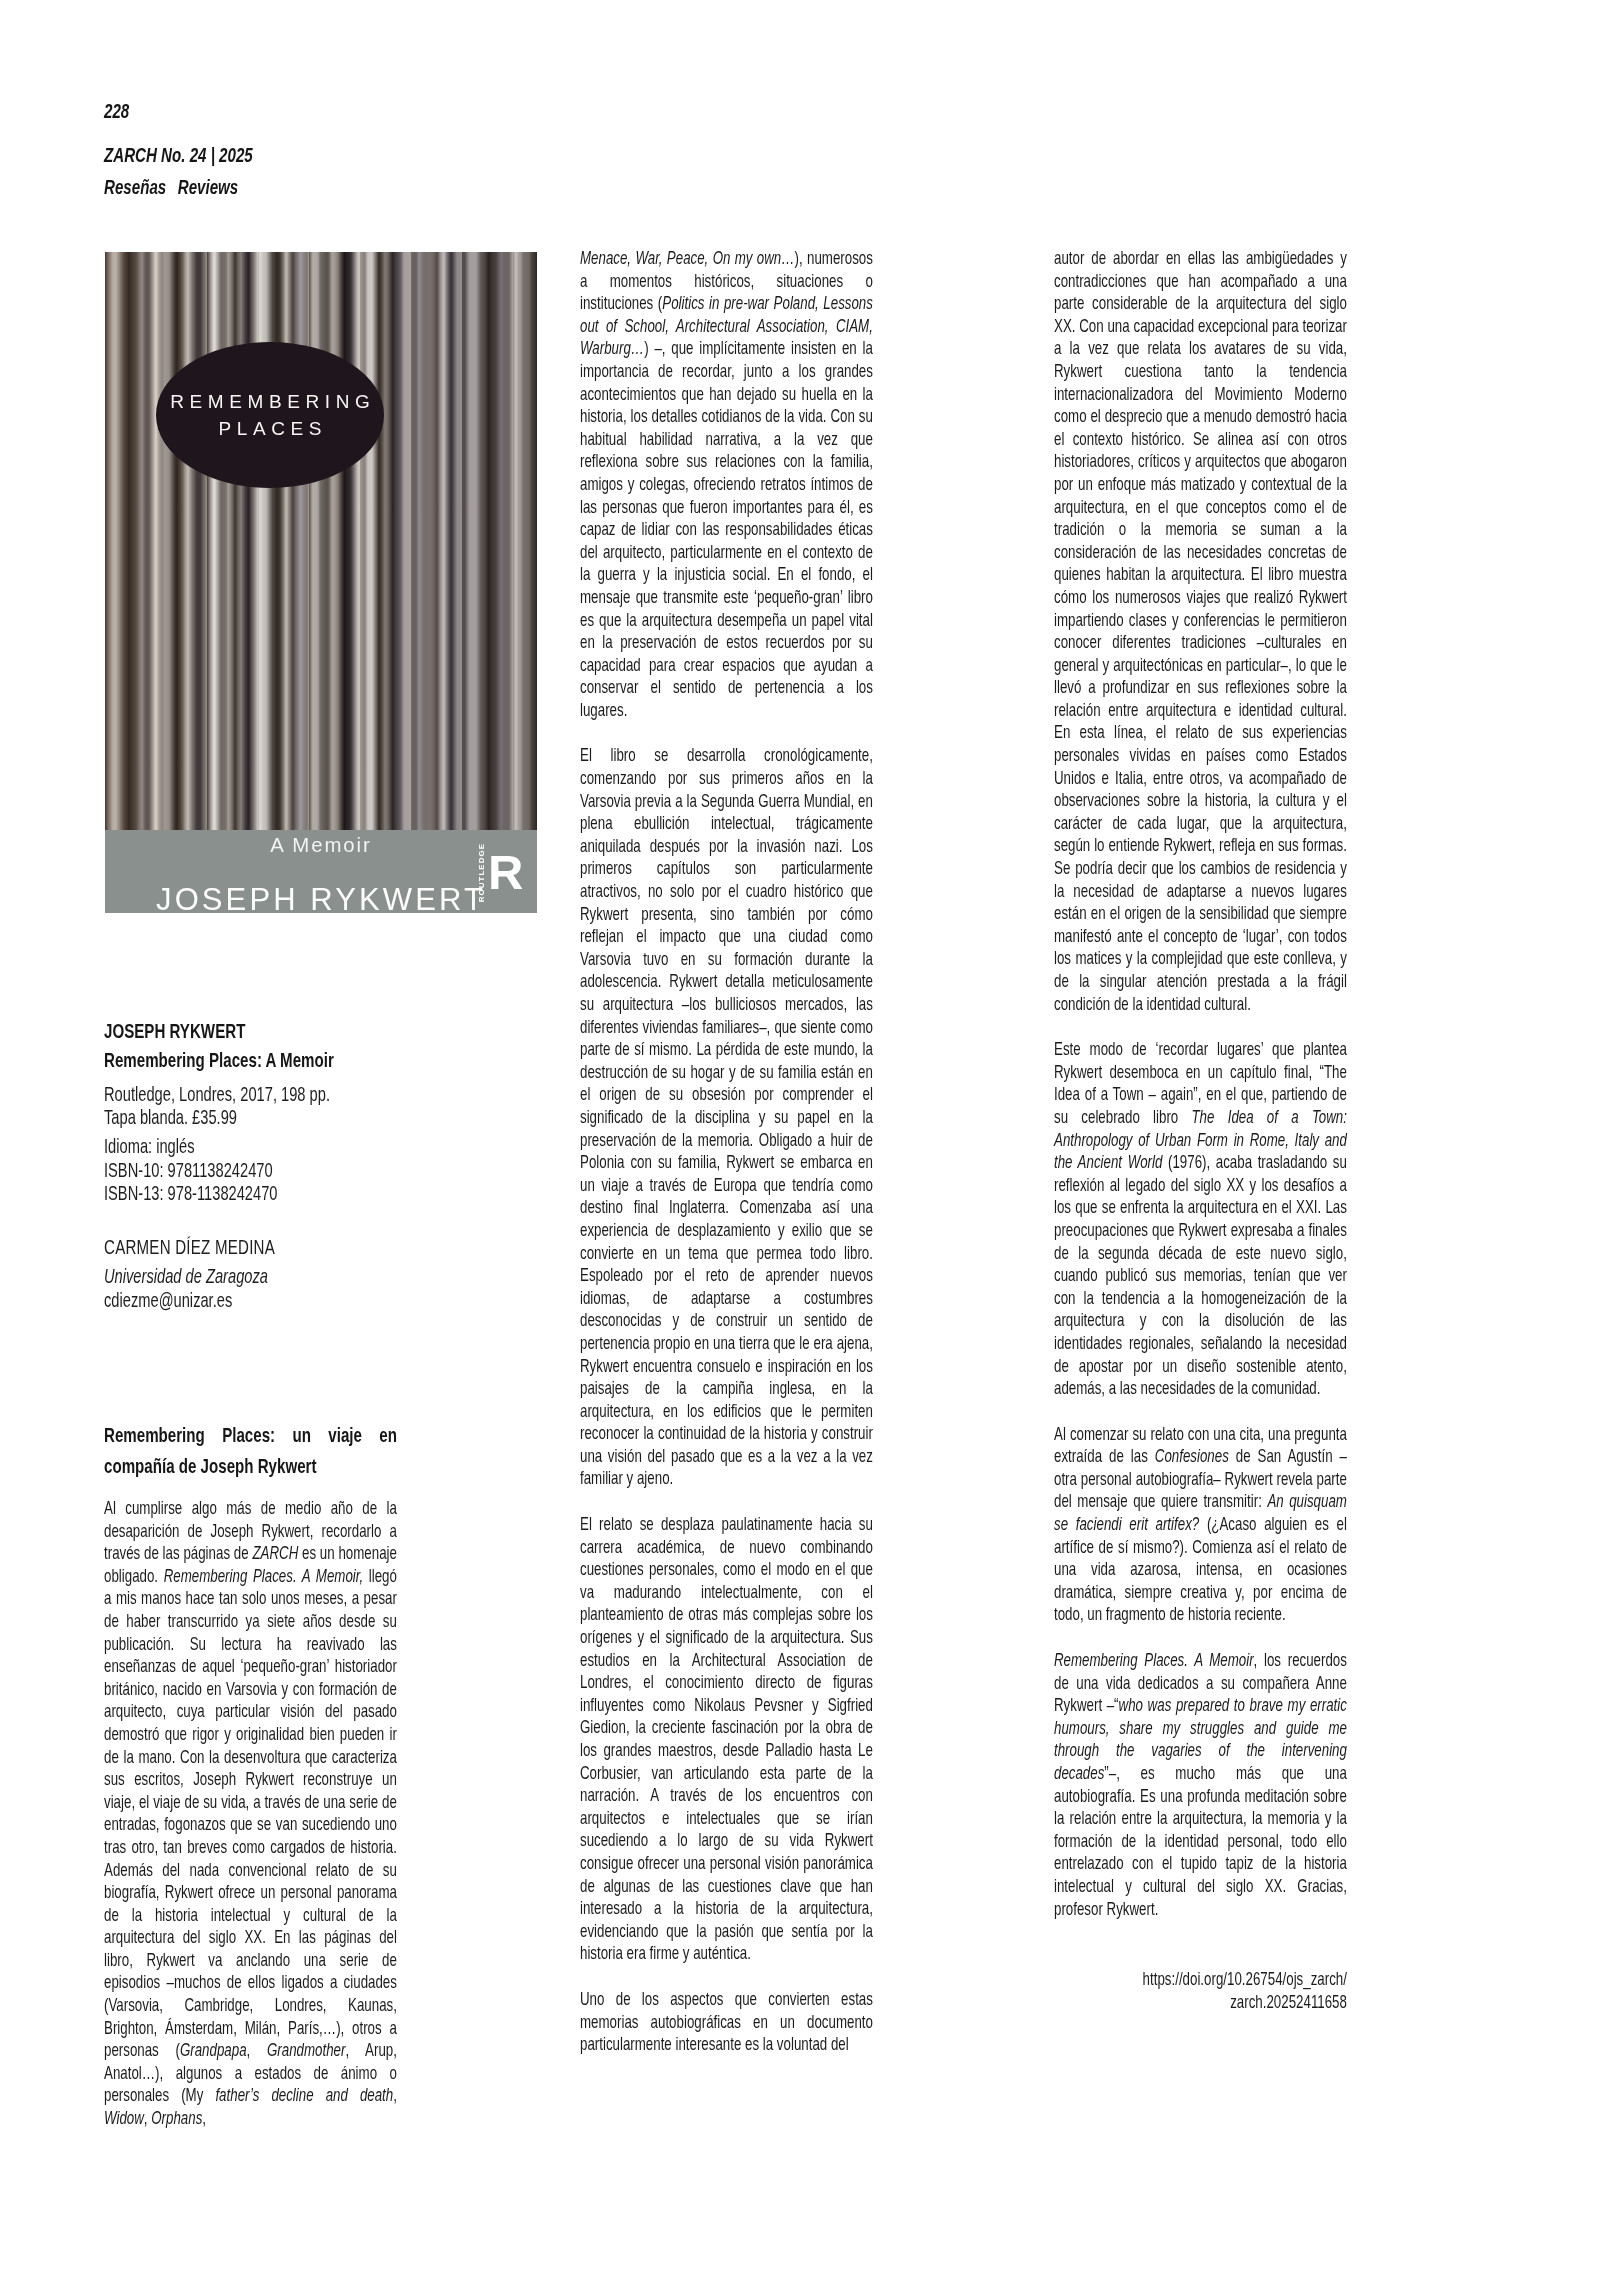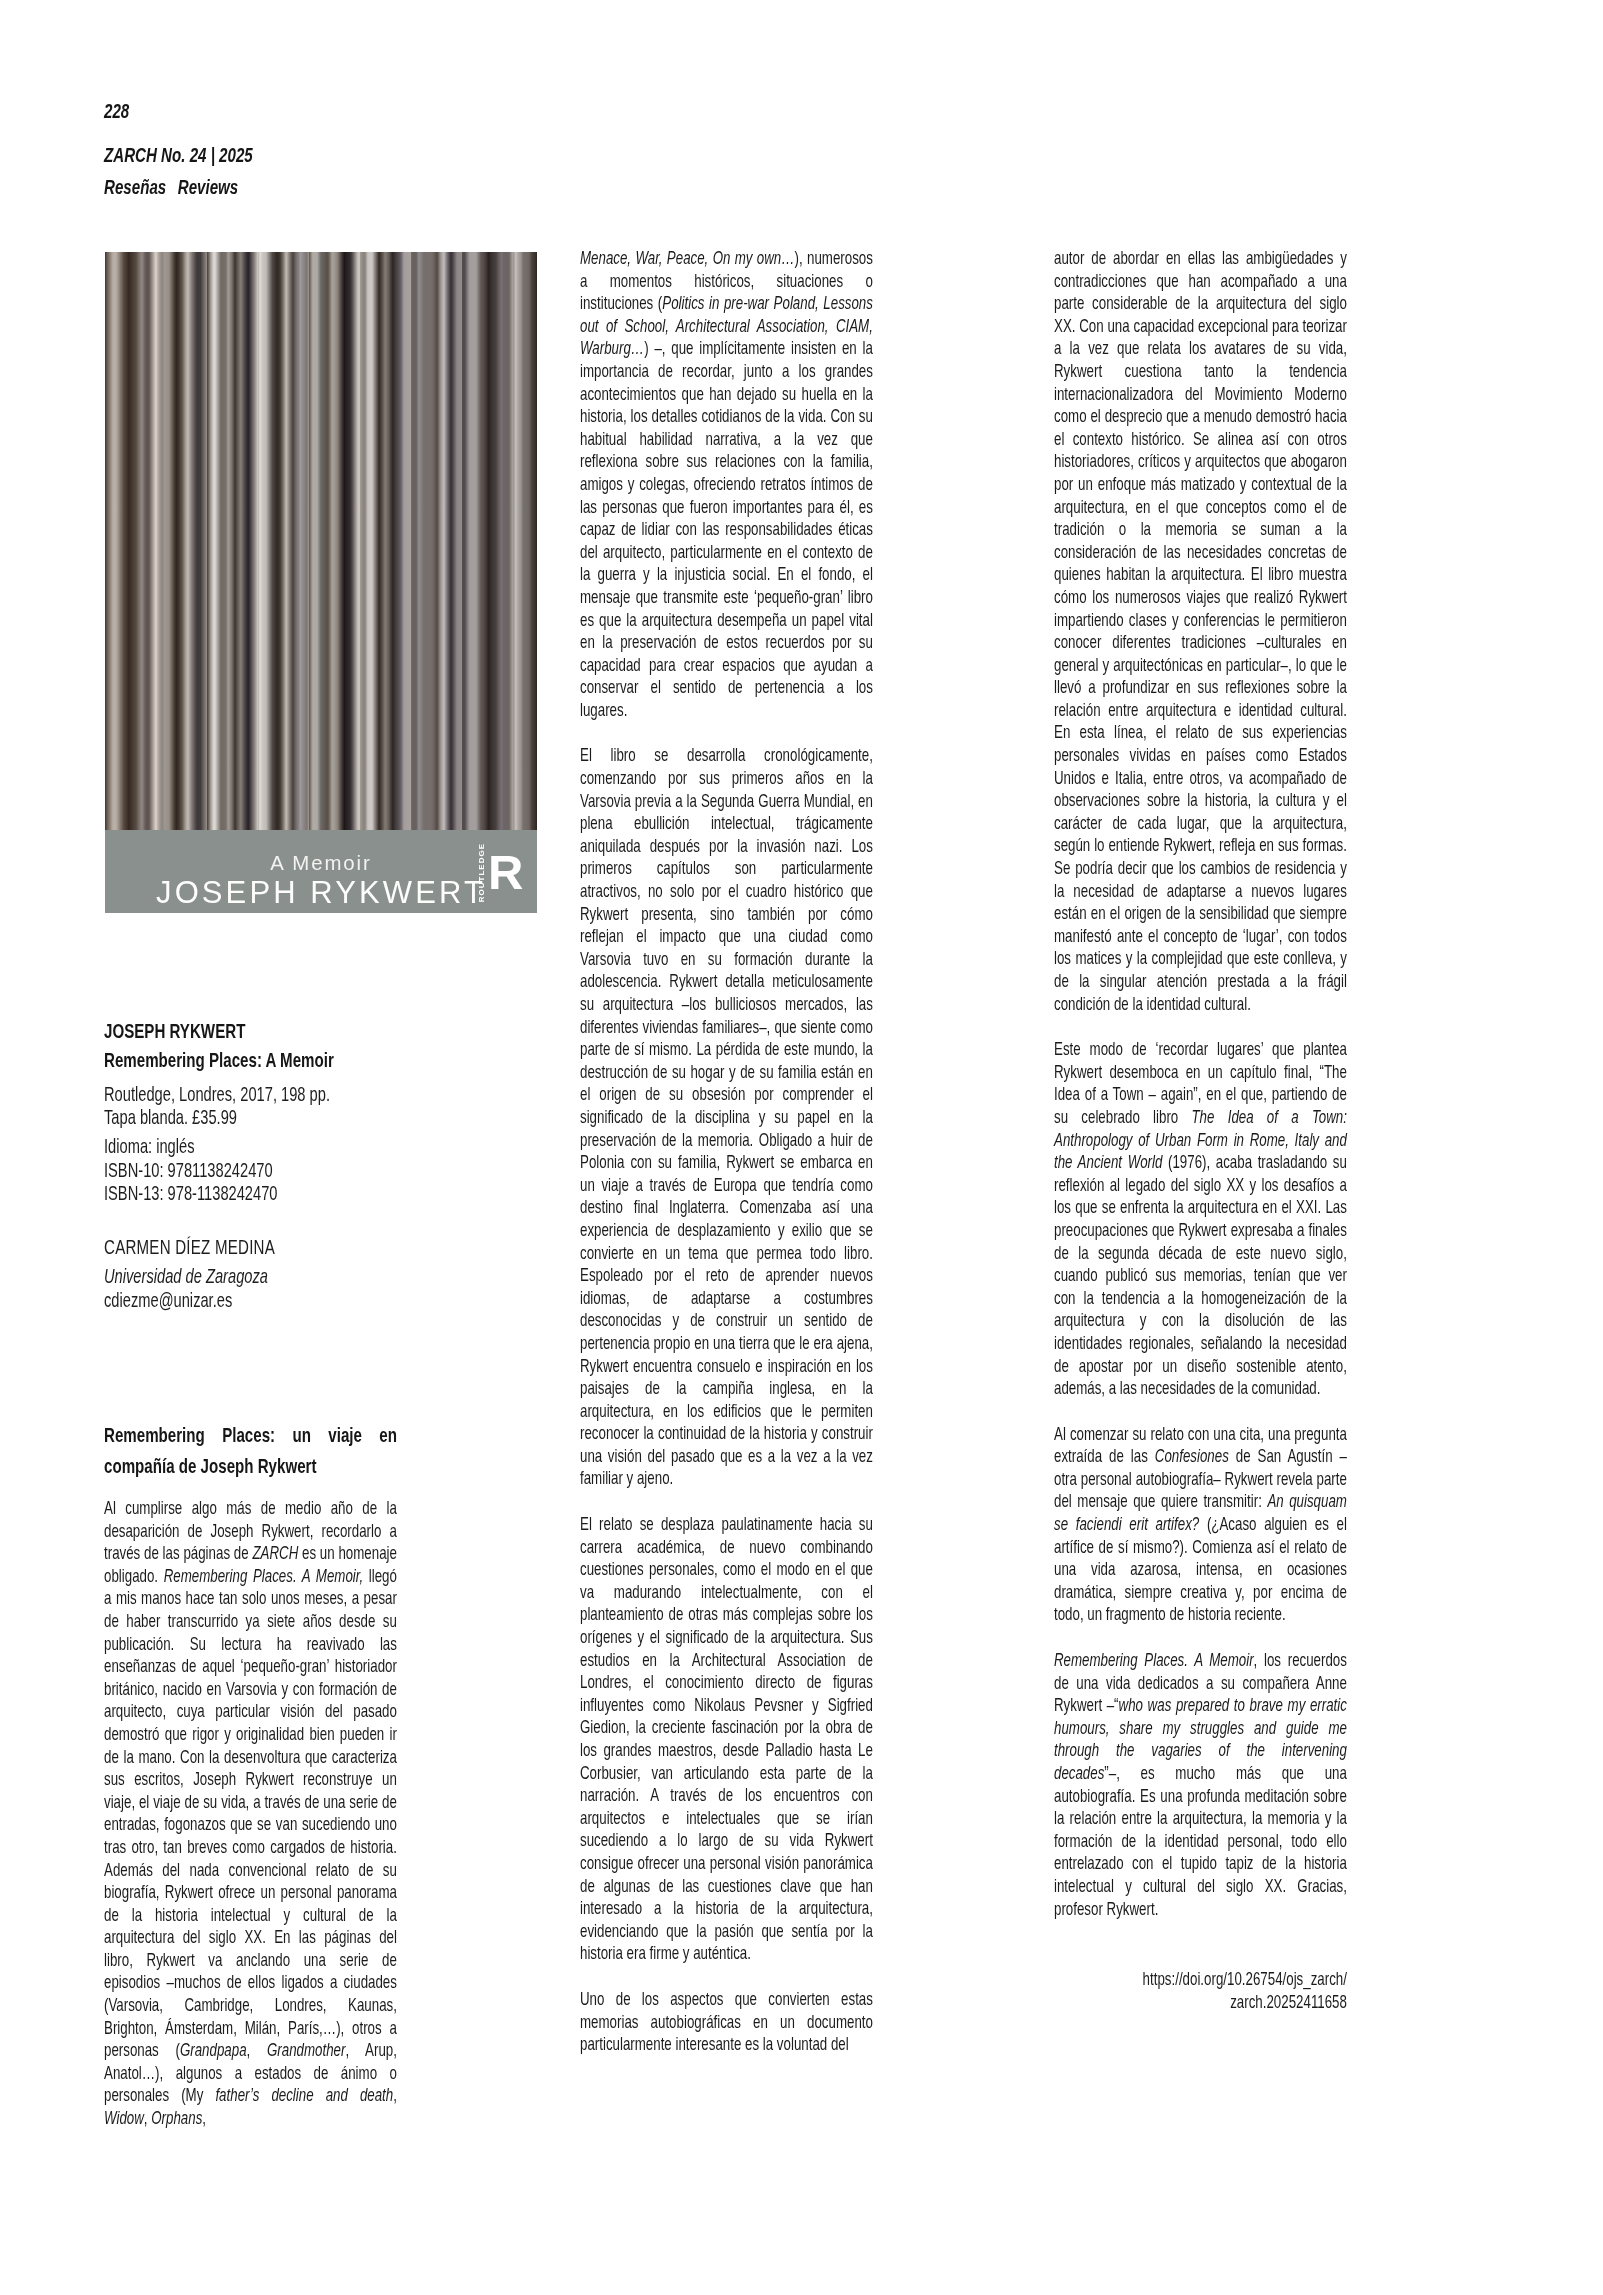--- a/index.html
+++ b/index.html
@@ -34,21 +34,21 @@
   .cover-ellipse{
     position:absolute;left:51px;top:90px;width:228px;height:146px;border-radius:50%;
     background:#1f151d;display:flex;flex-direction:column;align-items:center;justify-content:center;
   }
   .cover-title{
     color:#f7f6f4;font-size:19px;line-height:27px;font-weight:400;
     letter-spacing:5.6px;text-indent:5.6px;white-space:nowrap;
   }
   .cover-band{
     position:absolute;left:0;bottom:0;width:432px;height:83px;background:#8a908e;
-    display:flex;flex-direction:column;align-items:center;padding-top:22px;box-sizing:border-box;
+    display:flex;flex-direction:column;align-items:center;padding-top:4px;box-sizing:border-box;gap:25px;
   }
   .cover-subtitle{color:#f3f3f1;font-size:20.4px;letter-spacing:1.9px;line-height:23.4px;}
   .cover-author{color:#fdfdfc;font-size:31px;letter-spacing:3.1px;line-height:35px;white-space:nowrap;}
   .rlogo{position:absolute;right:13.6px;top:13.6px;height:58px;display:flex;align-items:center;}
   .rlogo-text{
     writing-mode:vertical-rl;transform:rotate(180deg);
     font-size:8px;font-weight:700;letter-spacing:1px;color:#ffffff;line-height:1;
   }
   .rlogo-r{font-size:49px;font-weight:700;color:#ffffff;line-height:0.92;margin-left:1.9px;}
   
@@ -76,20 +76,24 @@
   </div>
   <div class="hdr" style="top:143px;">
     <span class="sx">ZARCH No. 24 | 2025</span>
   </div>
   <div class="hdr" style="top:175px;">
     <span class="sx"><span>Reseñas</span><span class="hdr-gap">Reviews</span></span>
   </div>
 
   <div class="cover">
     <div class="cover-bg"></div>
+    <div class="cover-ellipse">
+      <div class="cover-title">REMEMBERING</div>
+      <div class="cover-title">PLACES</div>
+    </div>
     <div class="cover-band">
       <div class="cover-subtitle">A Memoir</div>
       <div class="cover-author">JOSEPH RYKWERT</div>
       <div class="rlogo">
         <span class="rlogo-text">ROUTLEDGE</span>
         <span class="rlogo-r">R</span>
       </div>
     </div>
   </div>
 

